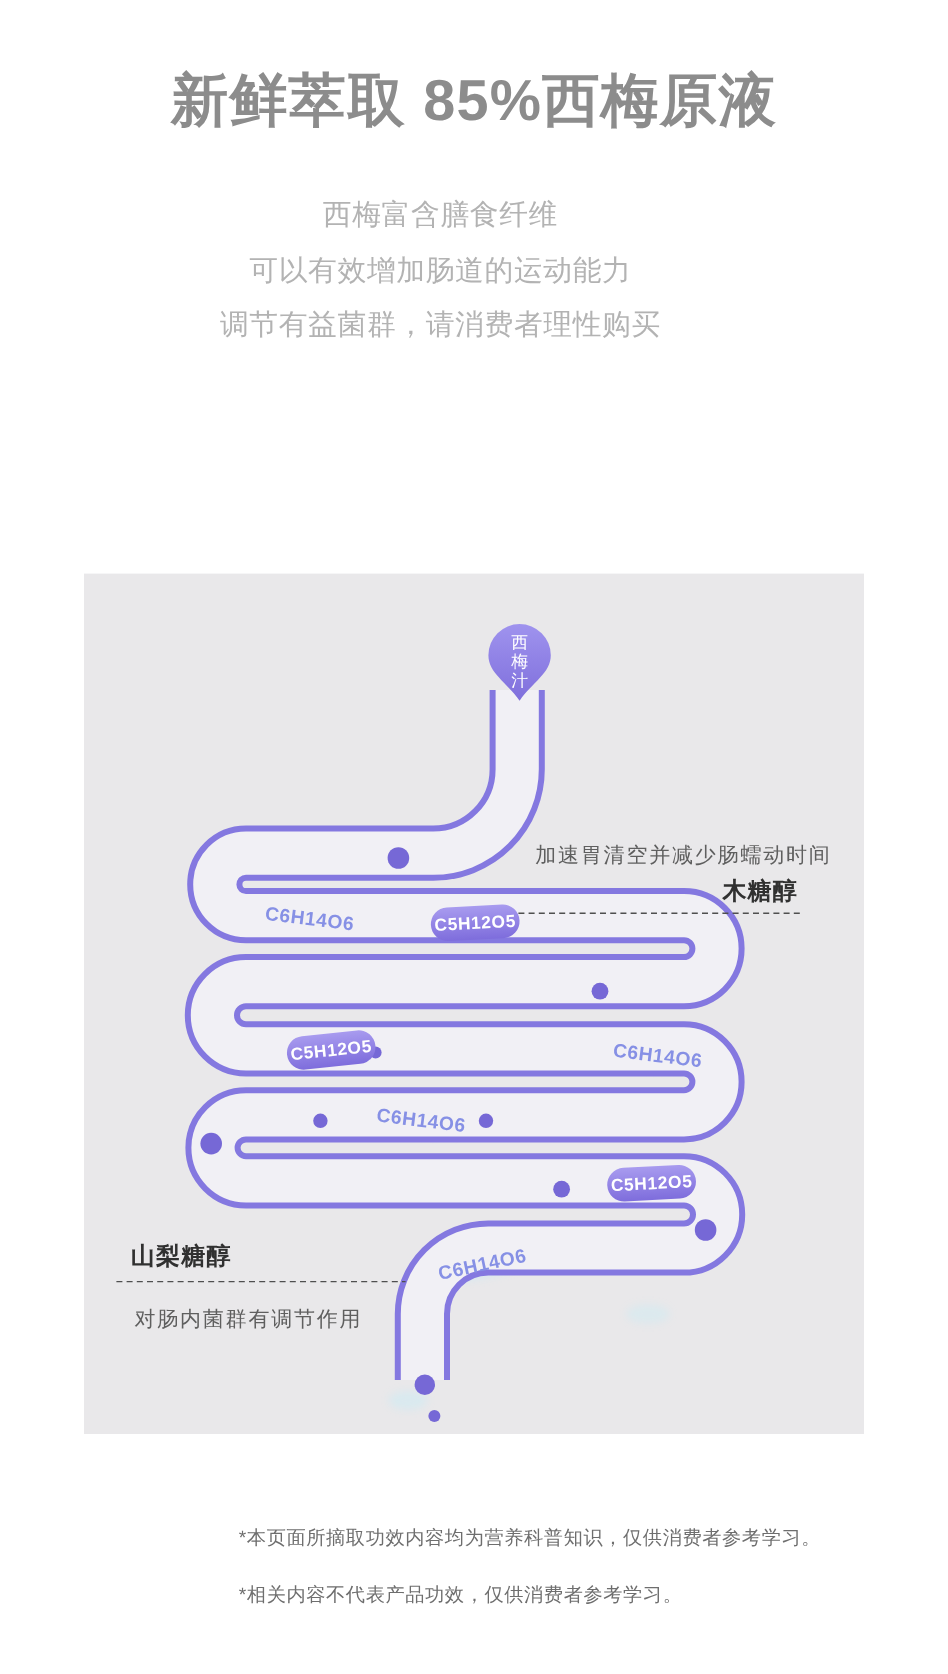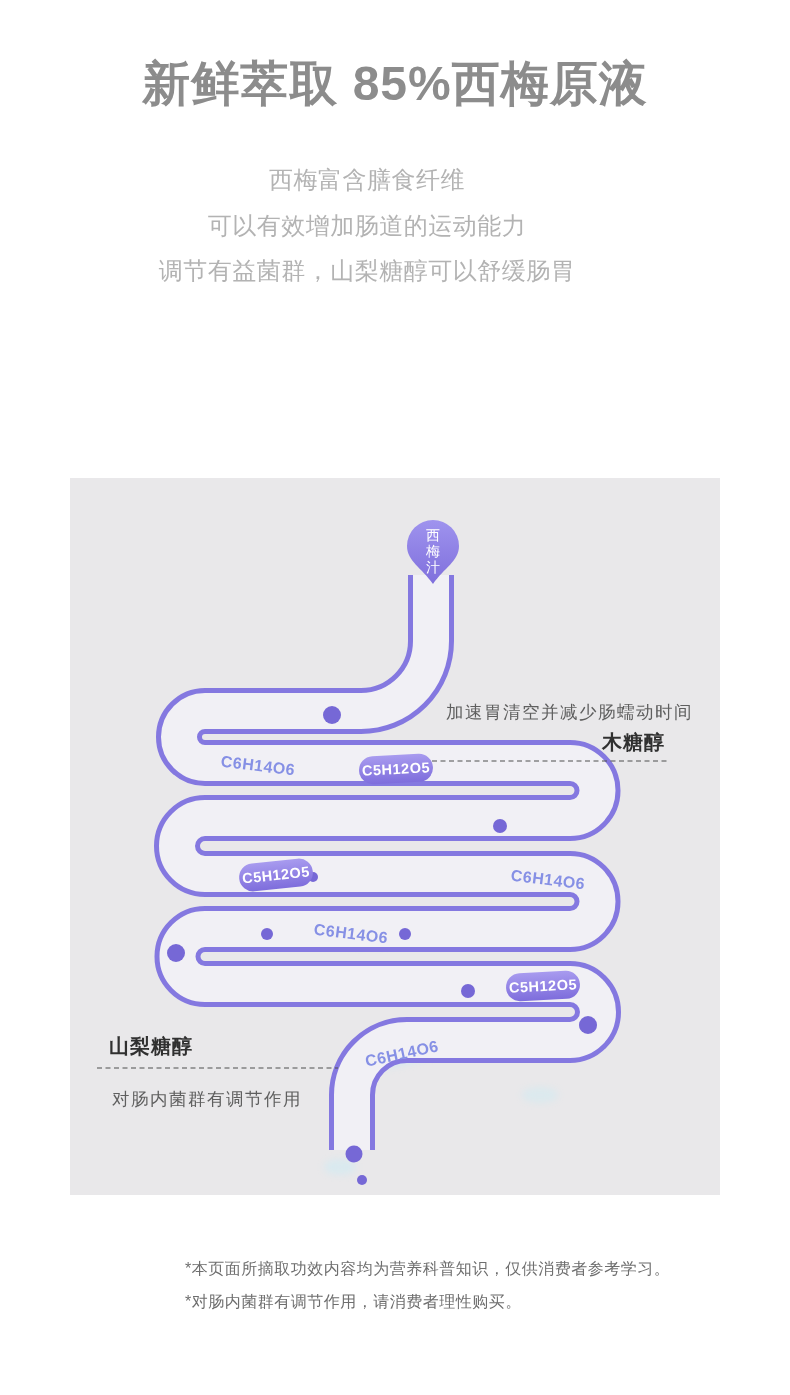--- a/index.html
+++ b/index.html
@@ -6,41 +6,41 @@
   .page{position:relative;width:790px;height:1395px;background:#ffffff;overflow:hidden;
         font-family:"Liberation Sans",sans-serif;}
   .title{position:absolute;top:52px;left:0;width:790px;margin:0;text-align:center;
          font-size:48px;font-weight:700;color:#8c8c8c;letter-spacing:1px;}
   .intro{position:absolute;top:157px;left:0;width:734px;text-align:center;
          color:#b3b3b3;font-size:24px;}
   .intro p{margin:0;line-height:45.5px;letter-spacing:0.5px;}
   .panel{position:absolute;left:70px;top:478px;width:650px;height:717px;background:#e9e8ea;}
   .panel svg{display:block;width:650px;height:717px;}
   .footer{position:absolute;left:185px;top:1252px;width:560px;color:#6e6e6e;font-size:16px;}
-  .footer p{margin:0;line-height:33px;letter-spacing:0.5px;}
+  .footer p{margin:14px;line-height:33px;letter-spacing:0.5px;}
   
   text{font-family:"Liberation Sans",sans-serif;}
   .anno{font-size:17.5px;fill:#5f5f5f;letter-spacing:1.5px;}
   .annoBold{font-size:20px;font-weight:bold;fill:#303030;letter-spacing:1px;}
   .formula{font-size:16px;font-weight:bold;fill:#8690e5;letter-spacing:0.5px;}
   .pillText{font-size:14.5px;font-weight:bold;fill:#ffffff;letter-spacing:0.5px;}
   .dropChar{font-size:14px;fill:#ffffff;}
   .dash{stroke:#4f4f4f;stroke-width:1.2;stroke-dasharray:5 3.5;fill:none;}
 </style>
 </head>
 <body>
 
 <div class="page">
 
   <h1 class="title">新鲜萃取 85%西梅原液</h1>
 
   <div class="intro">
     <p>西梅富含膳食纤维</p>
     <p>可以有效增加肠道的运动能力</p>
-    <p>调节有益菌群，山梨糖醇可以舒缓肠胃</p>
+    <p>调节有益菌群，请消费者理性购买</p>
   </div>
 
   <div class="panel">
     <svg viewBox="0 0 650 717">
       <defs>
         <linearGradient id="pillGrad" x1="0" y1="0" x2="0" y2="1">
           <stop offset="0" stop-color="#a89bef"></stop>
           <stop offset="1" stop-color="#7e6ddc"></stop>
         </linearGradient>
         <linearGradient id="dropGrad" x1="0" y1="0" x2="0" y2="1">
@@ -115,16 +115,16 @@
         <path d="M 363 106 C 352 90 337 83 337 68 A 26 26 0 1 1 389 68 C 389 83 374 90 363 106 Z" fill="url(#dropGrad)"></path>
         <text class="dropChar" x="363" y="62" text-anchor="middle">西</text>
         <text class="dropChar" x="363" y="78" text-anchor="middle">梅</text>
         <text class="dropChar" x="363" y="94" text-anchor="middle">汁</text>
       </g>
     </svg>
   </div>
 
   <div class="footer">
     <p>*本页面所摘取功效内容均为营养科普知识，仅供消费者参考学习。</p>
-    <p>*对肠内菌群有调节作用，请消费者理性购买。</p>
+    <p>*相关内容不代表产品功效，仅供消费者参考学习。</p>
   </div>
 
 </div>
 
 </body></html>

